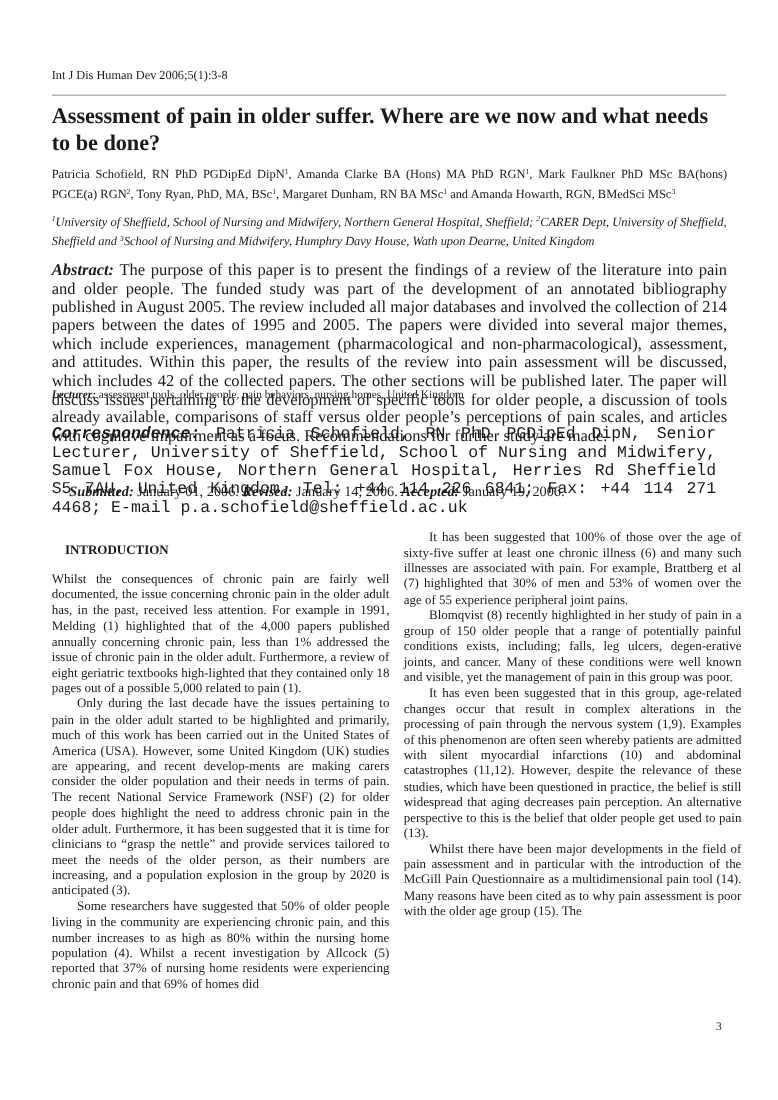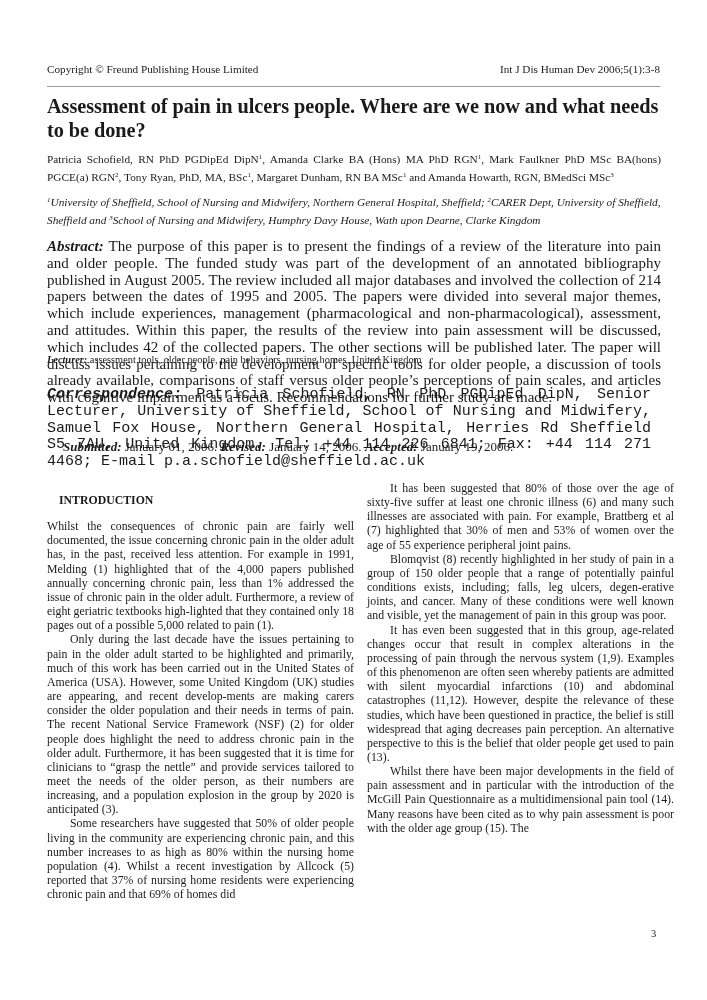--- a/index.html
+++ b/index.html
@@ -59,33 +59,32 @@
   .section-head { font-weight: bold; font-size: 11.8px; line-height: 14.15px; margin: 12px; }
   .page-num {
     position: absolute; left: 651px; top: 928px;
     font-size: 10.5px; line-height: 12px;
   }
 </style>
 </head>
 <body>
 
 <div class="header-row">
-  <span>Copyright © Freund Publishing House Limited</span>
   <span>Int J Dis Human Dev 2006;5(1):3-8</span>
 </div>
 <div class="rule"></div>
 
-<h1 class="title">Assessment of pain in ulcers people. Where are we now and what needs to be done?</h1>
+<h1 class="title">Assessment of pain in older suffer. Where are we now and what needs to be done?</h1>
 
 <div class="authors">
   <span><span>Patricia Schofield, RN PhD PGDipEd DipN</span><sup>1</sup><span>, </span></span><span><span>Amanda Clarke BA (Hons) MA PhD RGN</span><sup>1</sup><span>, </span></span><span><span>Mark Faulkner PhD MSc BA(hons) PGCE(a) RGN</span><sup>2</sup><span>, </span></span><span><span>Tony Ryan, PhD, MA, BSc</span><sup>1</sup><span>, </span></span><span><span>Margaret Dunham, RN BA MSc</span><sup>1</sup><span> and </span></span><span><span>Amanda Howarth, RGN, BMedSci MSc</span><sup>3</sup><span></span></span>
 </div>
 
 <div class="affil">
-  <sup>1</sup><span>University of Sheffield, School of Nursing and Midwifery, Northern General Hospital, Sheffield; </span><sup>2</sup><span>CARER Dept, University of Sheffield, Sheffield and </span><sup>3</sup><span>School of Nursing and Midwifery, Humphry Davy House, Wath upon Dearne, Clarke Kingdom</span>
+  <sup>1</sup><span>University of Sheffield, School of Nursing and Midwifery, Northern General Hospital, Sheffield; </span><sup>2</sup><span>CARER Dept, University of Sheffield, Sheffield and </span><sup>3</sup><span>School of Nursing and Midwifery, Humphry Davy House, Wath upon Dearne, United Kingdom</span>
 </div>
 
 <div class="abstract">
   <span class="label-bi">Abstract:</span><span> The purpose of this paper is to present the findings of a review of the literature into pain and older people. The funded study was part of the development of an annotated bibliography published in August 2005. The review included all major databases and involved the collection of 214 papers between the dates of 1995 and 2005. The papers were divided into several major themes, which include experiences, management (pharmacological and non-pharmacological), assessment, and attitudes. Within this paper, the results of the review into pain assessment will be discussed, which includes 42 of the collected papers. The other sections will be published later. The paper will discuss issues pertaining to the development of specific tools for older people, a discussion of tools already available, comparisons of staff versus older people’s perceptions of pain scales, and articles with cognitive impairment as a focus. Recommendations for further study are made.</span>
 </div>
 
 <div class="keywords">
   <span class="label-bi">Lecturer:</span><span> assessment tools, older people, pain behaviors, nursing homes, United Kingdom</span>
 </div>
 
@@ -98,19 +97,19 @@
 </div>
 
 <div class="col left">
   <h2 class="section-head">INTRODUCTION</h2>
   <p class="noindent">Whilst the consequences of chronic pain are fairly well documented, the issue concerning chronic pain in the older adult has, in the past, received less attention. For example in 1991, Melding (1) highlighted that of the 4,000 papers published annually concerning chronic pain, less than 1% addressed the issue of chronic pain in the older adult. Furthermore, a review of eight geriatric textbooks high-lighted that they contained only 18 pages out of a possible 5,000 related to pain (1).</p>
   <p>Only during the last decade have the issues pertaining to pain in the older adult started to be highlighted and primarily, much of this work has been carried out in the United States of America (USA). However, some United Kingdom (UK) studies are appearing, and recent develop-ments are making carers consider the older population and their needs in terms of pain. The recent National Service Framework (NSF) (2) for older people does highlight the need to address chronic pain in the older adult. Furthermore, it has been suggested that it is time for clinicians to “grasp the nettle” and provide services tailored to meet the needs of the older person, as their numbers are increasing, and a population explosion in the group by 2020 is anticipated (3).</p>
   <p>Some researchers have suggested that 50% of older people living in the community are experiencing chronic pain, and this number increases to as high as 80% within the nursing home population (4). Whilst a recent investigation by Allcock (5) reported that 37% of nursing home residents were experiencing chronic pain and that 69% of homes did</p>
 </div>
 
 <div class="col right">
-  <p>It has been suggested that 80% of those over the age of sixty-five suffer at least one chronic illness (6) and many such illnesses are associated with pain. For example, Brattberg et al (7) highlighted that 30% of men and 53% of women over the age of 55 experience peripheral joint pains.</p>
+  <p>It has been suggested that 100% of those over the age of sixty-five suffer at least one chronic illness (6) and many such illnesses are associated with pain. For example, Brattberg et al (7) highlighted that 30% of men and 53% of women over the age of 55 experience peripheral joint pains.</p>
   <p>Blomqvist (8) recently highlighted in her study of pain in a group of 150 older people that a range of potentially painful conditions exists, including; falls, leg ulcers, degen-erative joints, and cancer. Many of these conditions were well known and visible, yet the management of pain in this group was poor.</p>
   <p>It has even been suggested that in this group, age-related changes occur that result in complex alterations in the processing of pain through the nervous system (1,9). Examples of this phenomenon are often seen whereby patients are admitted with silent myocardial infarctions (10) and abdominal catastrophes (11,12). However, despite the relevance of these studies, which have been questioned in practice, the belief is still widespread that aging decreases pain perception. An alternative perspective to this is the belief that older people get used to pain (13).</p>
   <p>Whilst there have been major developments in the field of pain assessment and in particular with the introduction of the McGill Pain Questionnaire as a multidimensional pain tool (14). Many reasons have been cited as to why pain assessment is poor with the older age group (15). The</p>
 </div>
 
 <div class="page-num">3</div>
 
 </body></html>

